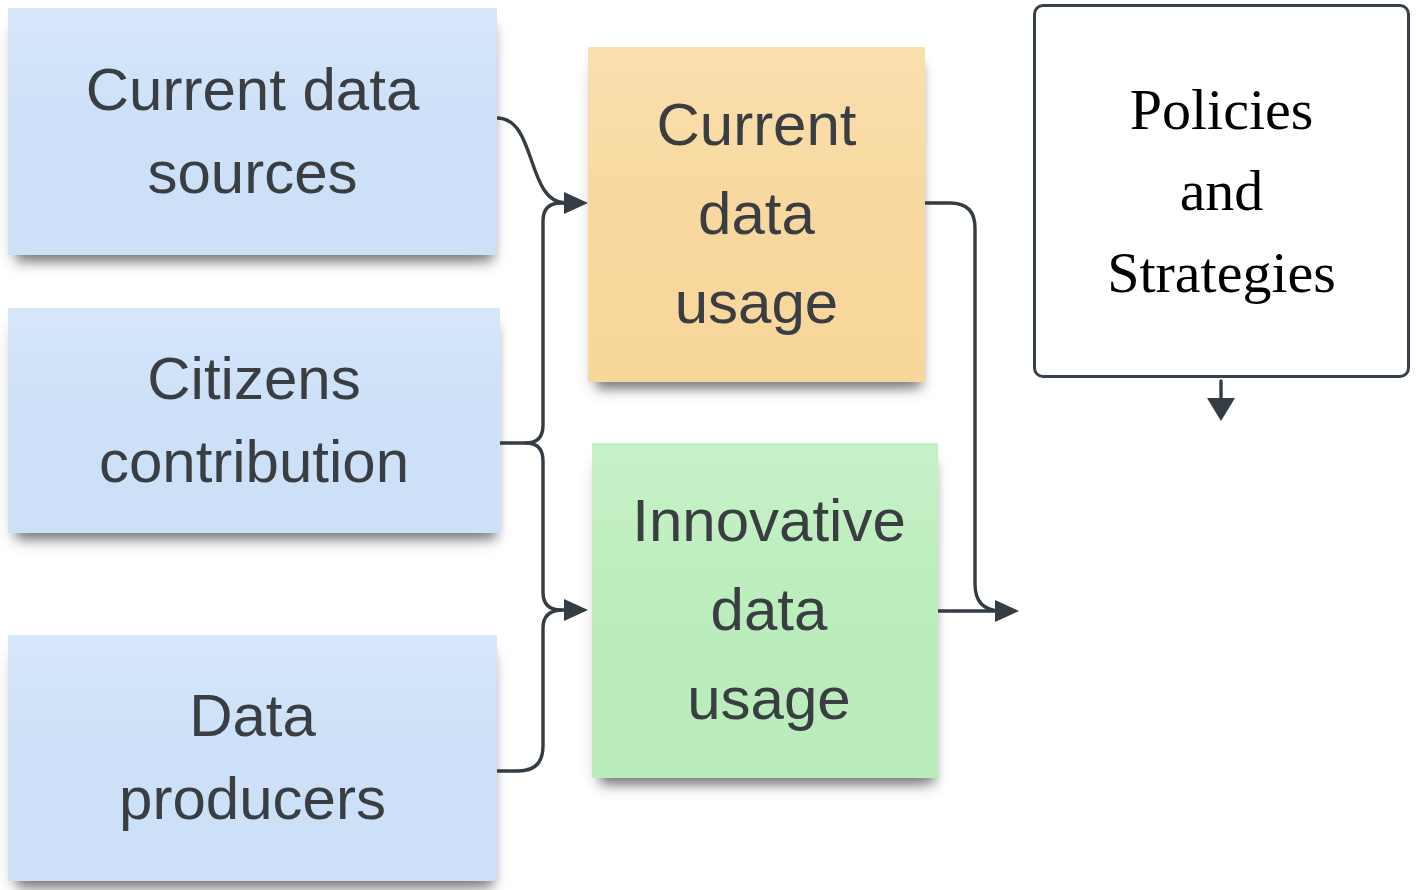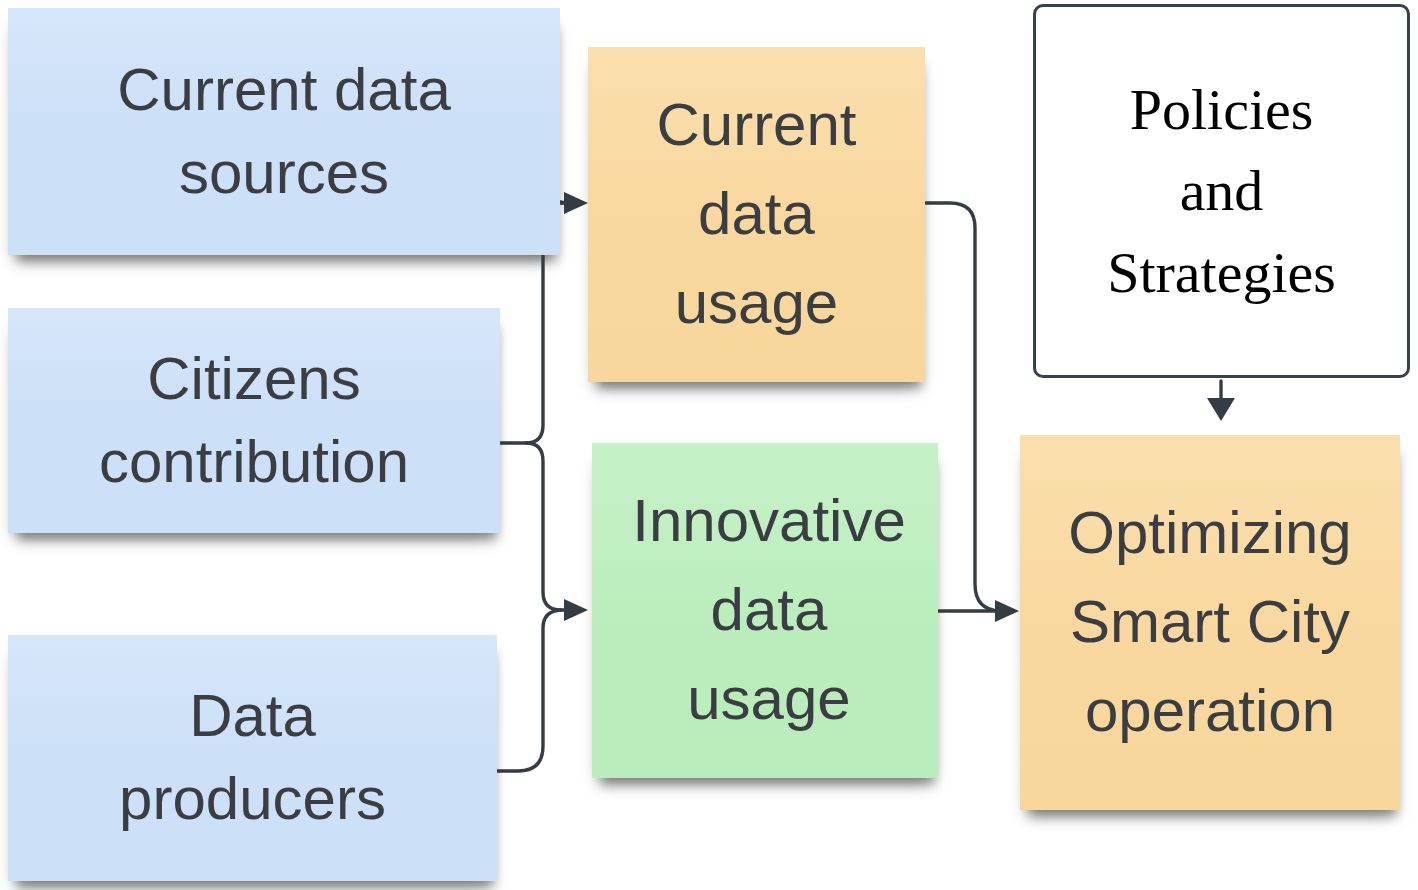--- a/index.html
+++ b/index.html
@@ -73,21 +73,21 @@
     <path d="M 930 611 L 996 611"></path>
 
     <path d="M 1221 381 L 1221 400"></path>
 
     <polygon fill="#353d44" stroke="none" points="588,203 564,192 564,214"></polygon>
     <polygon fill="#353d44" stroke="none" points="588,610 564,599 564,621"></polygon>
     <polygon fill="#353d44" stroke="none" points="1019,611 995,600 995,622"></polygon>
     <polygon fill="#353d44" stroke="none" points="1221,421 1207,398 1235,398"></polygon>
   </svg>
 
-  <div class="node note blue f-blue" style="left:8px; top:8px; width:552px; height:247px;">
+  <div class="node note blue f-blue" style="left:8px; top:8px; width:489px; height:247px;">
     <span class="node-label">Current data
 sources</span>
   </div>
 
   <div class="node note blue f-blue" style="left:8px; top:308px; width:492px; height:225px;">
     <span class="node-label">Citizens
 contribution</span>
   </div>
 
   <div class="node note blue f-blue" style="left:8px; top:635px; width:489px; height:246px;">
@@ -106,19 +106,14 @@
 data
 usage</span>
   </div>
 
   <div class="node white-box f-serif" style="left:1033px; top:4px; width:371px; height:368px;">
     <span class="node-label">Policies
 and
 Strategies</span>
   </div>
 
-  <div class="node note orange f-mid" style="left:1020px; top:423px; width:380px; height:375px;">
-    <span class="node-label">Optimizing
-Smart City
-operation</span>
-  </div>
 
 </div>
 
 </body></html>

